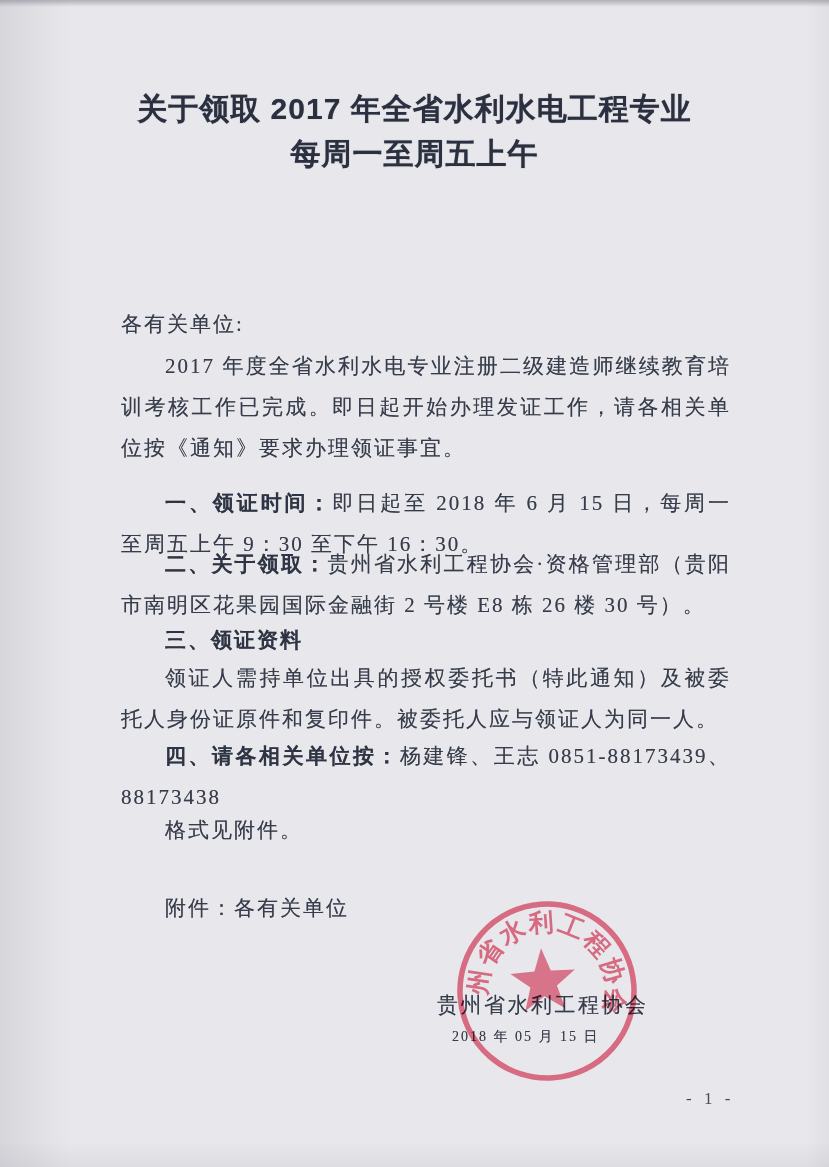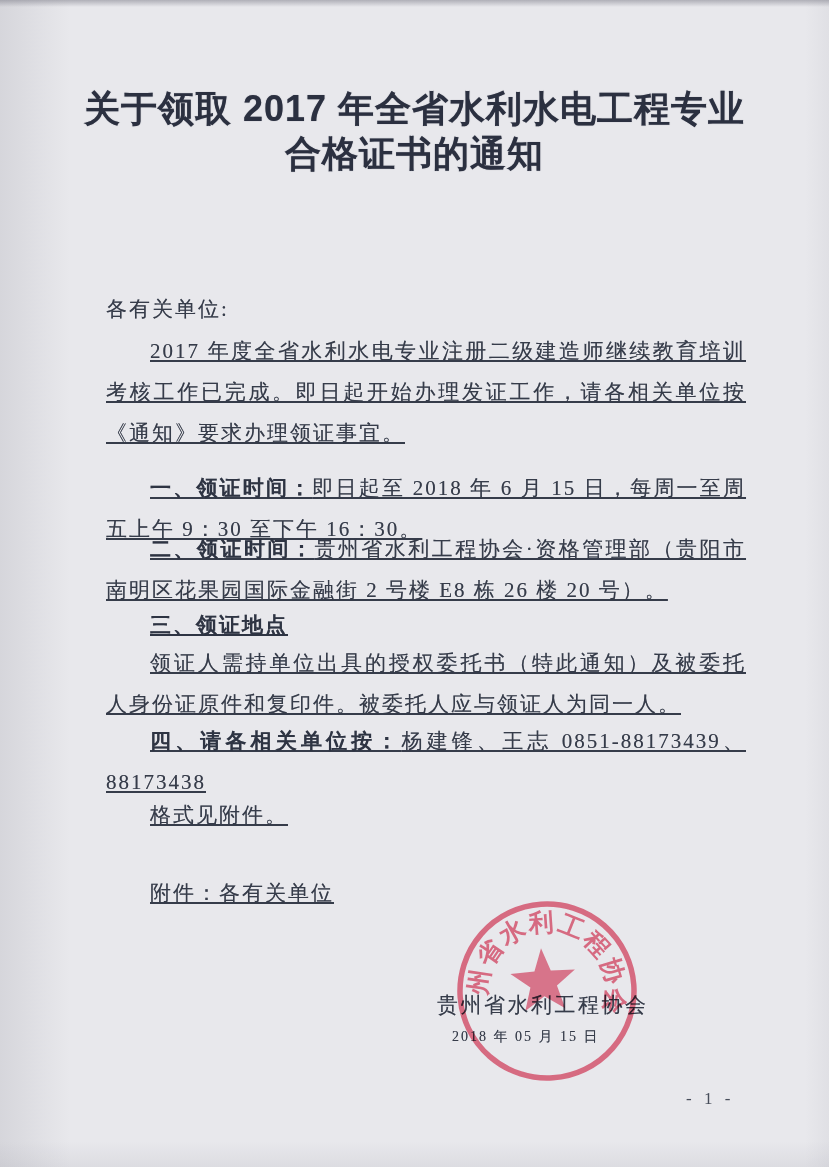--- a/index.html
+++ b/index.html
@@ -16,37 +16,37 @@
       #e8e8ec;
     font-family: "Liberation Serif", "DejaVu Serif", serif;
     color: #363c4a;
   }
   .title {
     position: absolute;
     left: 0; top: 86px; width: 100%;
     text-align: center;
     font-family: "Liberation Sans", "DejaVu Sans", sans-serif;
     font-weight: bold;
-    font-size: 36px;
+    font-size: 30px;
     line-height: 45px;
     letter-spacing: 1px;
     color: #2b3040;
     text-shadow: 0 0 .8px rgba(43,48,64,.55);
   }
   .block { position: absolute; left: 105px; width: 642px; }
   .para {
-    margin: 1px;
+    margin: 16px;
     font-size: 21px;
     line-height: 41px;
     letter-spacing: 2px;
     text-align: justify;
     text-justify: inter-ideograph;
     text-shadow: 0 0 .6px rgba(54,60,74,.5);
   }
-  .indent { text-indent: 44px; text-decoration: underline; }
+  .indent { text-indent: 44px; }
   .lead {
     font-family: "Liberation Sans", "DejaVu Sans", sans-serif;
     font-weight: bold;
     color: #2e3443;
   }
   .signature {
     position: absolute; left: 437px; top: 991px;
     font-size: 21px; letter-spacing: 2.5px;
     text-shadow: 0 0 .6px rgba(54,60,74,.5);
   }
@@ -69,41 +69,41 @@
     pointer-events: none;
   }
 </style>
 </head>
 <body>
 
 <div class="page">
 
   <div class="title">
     <div>关于领取 2017 年全省水利水电工程专业</div>
-    <div>合格证书的通知</div>
+    <div>每周一至周五上午</div>
   </div>
 
   <div class="block" style="top:288px">
     <p class="para">各有关单位:</p>
   </div>
 
   <div class="block" style="top:330px">
     <p class="para indent">2017 年度全省水利水电专业注册二级建造师继续教育培训考核工作已完成。即日起开始办理发证工作，请各相关单位按《通知》要求办理领证事宜。</p>
   </div>
 
   <div class="block" style="top:466px">
     <p class="para indent"><span class="lead">一、领证时间：</span><span>即日起至 2018 年 6 月 15 日，每周一至周五上午 9：30 至下午 16：30。</span></p>
   </div>
 
   <div class="block" style="top:527px">
-    <p class="para indent"><span class="lead">二、领证时间：</span><span>贵州省水利工程协会·资格管理部（贵阳市南明区花果园国际金融街 2 号楼 E8 栋 26 楼 20 号）。</span></p>
+    <p class="para indent"><span class="lead">二、关于领取：</span><span>贵州省水利工程协会·资格管理部（贵阳市南明区花果园国际金融街 2 号楼 E8 栋 26 楼 30 号）。</span></p>
   </div>
 
   <div class="block" style="top:603px">
-    <p class="para indent lead">三、领证地点</p>
+    <p class="para indent lead">三、领证资料</p>
   </div>
 
   <div class="block" style="top:642px">
     <p class="para indent">领证人需持单位出具的授权委托书（特此通知）及被委托人身份证原件和复印件。被委托人应与领证人为同一人。</p>
   </div>
 
   <div class="block" style="top:719px">
     <p class="para indent"><span class="lead">四、请各相关单位按：</span><span>杨建锋、王志 0851-88173439、88173438</span></p>
   </div>
 

